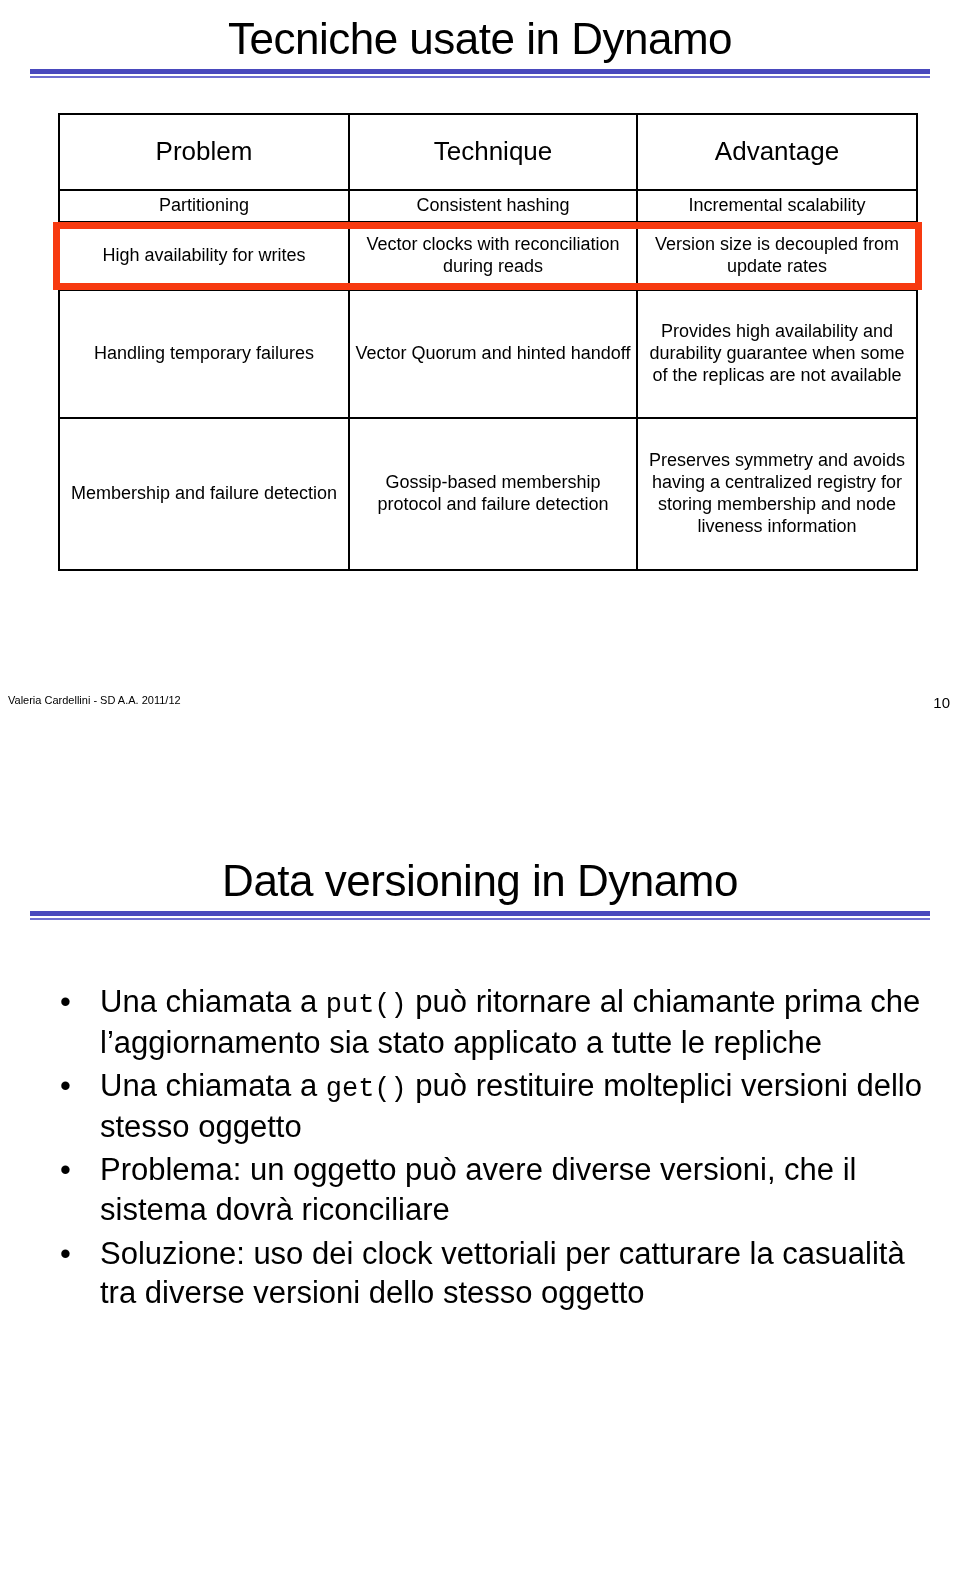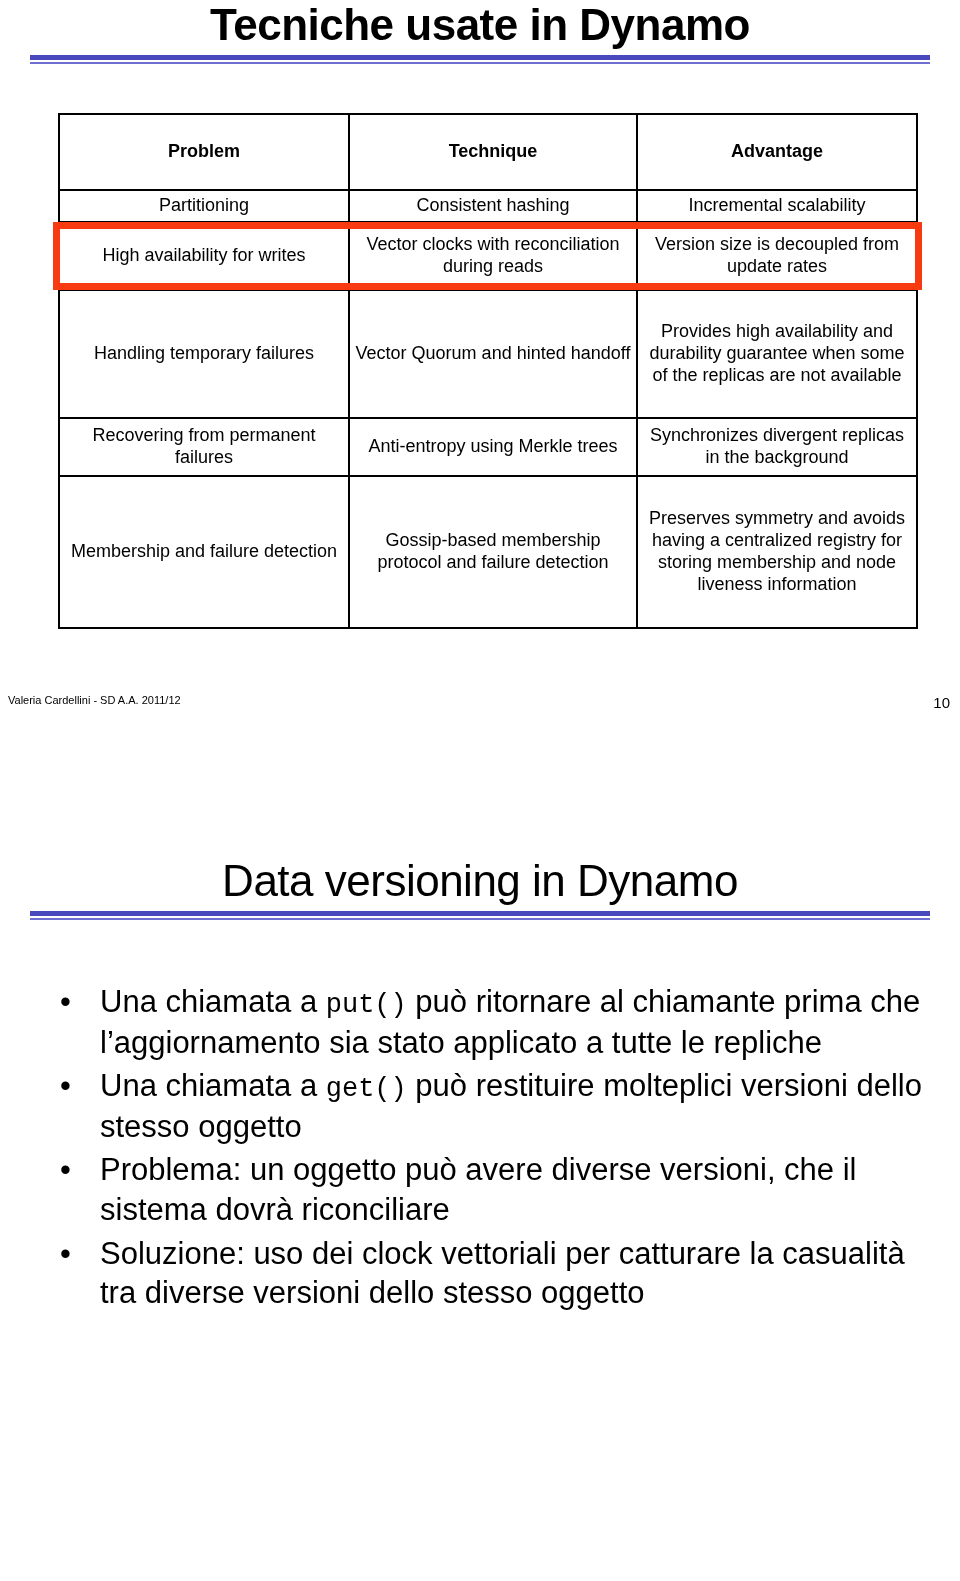--- a/index.html
+++ b/index.html
@@ -31,21 +31,21 @@
     text-align: center;
     font-size: 44px;
     font-weight: normal;
     letter-spacing: -0.5px;
     line-height: 1.05;
     color: #000000;
     margin: 0;
     padding: 0;
     white-space: nowrap;
   }
-  #slide-1 .slide-title { padding-top: 2px; font-weight: bold; }
+  #slide-1 .slide-title { padding-top: 16px; }
   #slide-2 .slide-title { padding-top: 68px; }
 
   .title-rule {
     margin: 0 auto;
     width: 900px;
     padding-top: 7px;
   }
   .title-rule .rule-thick {
     height: 5px;
     background: #4949BD;
@@ -79,22 +79,22 @@
     border: 2px solid #000000;
     text-align: center;
     vertical-align: middle;
     font-size: 18px;
     line-height: 1.22;
     padding: 3px 4px;
     font-weight: normal;
     color: #000000;
   }
   table.dynamo-table thead th {
-    font-size: 18px;
-    font-weight: bold;
+    font-size: 26px;
+    font-weight: normal;
     height: 68px;
   }
   col.c-problem { width: 290px; }
   col.c-technique { width: 288px; }
   col.c-advantage { width: 280px; }
 
   tr.row-h { height: 32px; }
   tr.row-vc { height: 68px; }
   tr.row-sq { height: 128px; }
   tr.row-ae { height: 58px; }
@@ -204,25 +204,20 @@
         <tr class="row-vc">
           <td>High availability for writes</td>
           <td>Vector clocks with reconciliation during reads</td>
           <td>Version size is decoupled from update rates</td>
         </tr>
         <tr class="row-sq">
           <td>Handling temporary failures</td>
           <td>Vector Quorum and hinted handoff</td>
           <td>Provides high availability and durability guarantee when some of the replicas are not available</td>
         </tr>
-        <tr class="row-ae">
-          <td>Recovering from permanent failures</td>
-          <td>Anti-entropy using Merkle trees</td>
-          <td>Synchronizes divergent replicas in the background</td>
-        </tr>
         <tr class="row-gb">
           <td>Membership and failure detection</td>
           <td>Gossip-based membership protocol and failure detection</td>
           <td>Preserves symmetry and avoids having a centralized registry for storing membership and node liveness information</td>
         </tr>
       </tbody>
     </table>
   </div>
 
   <div class="red-highlight"></div>

